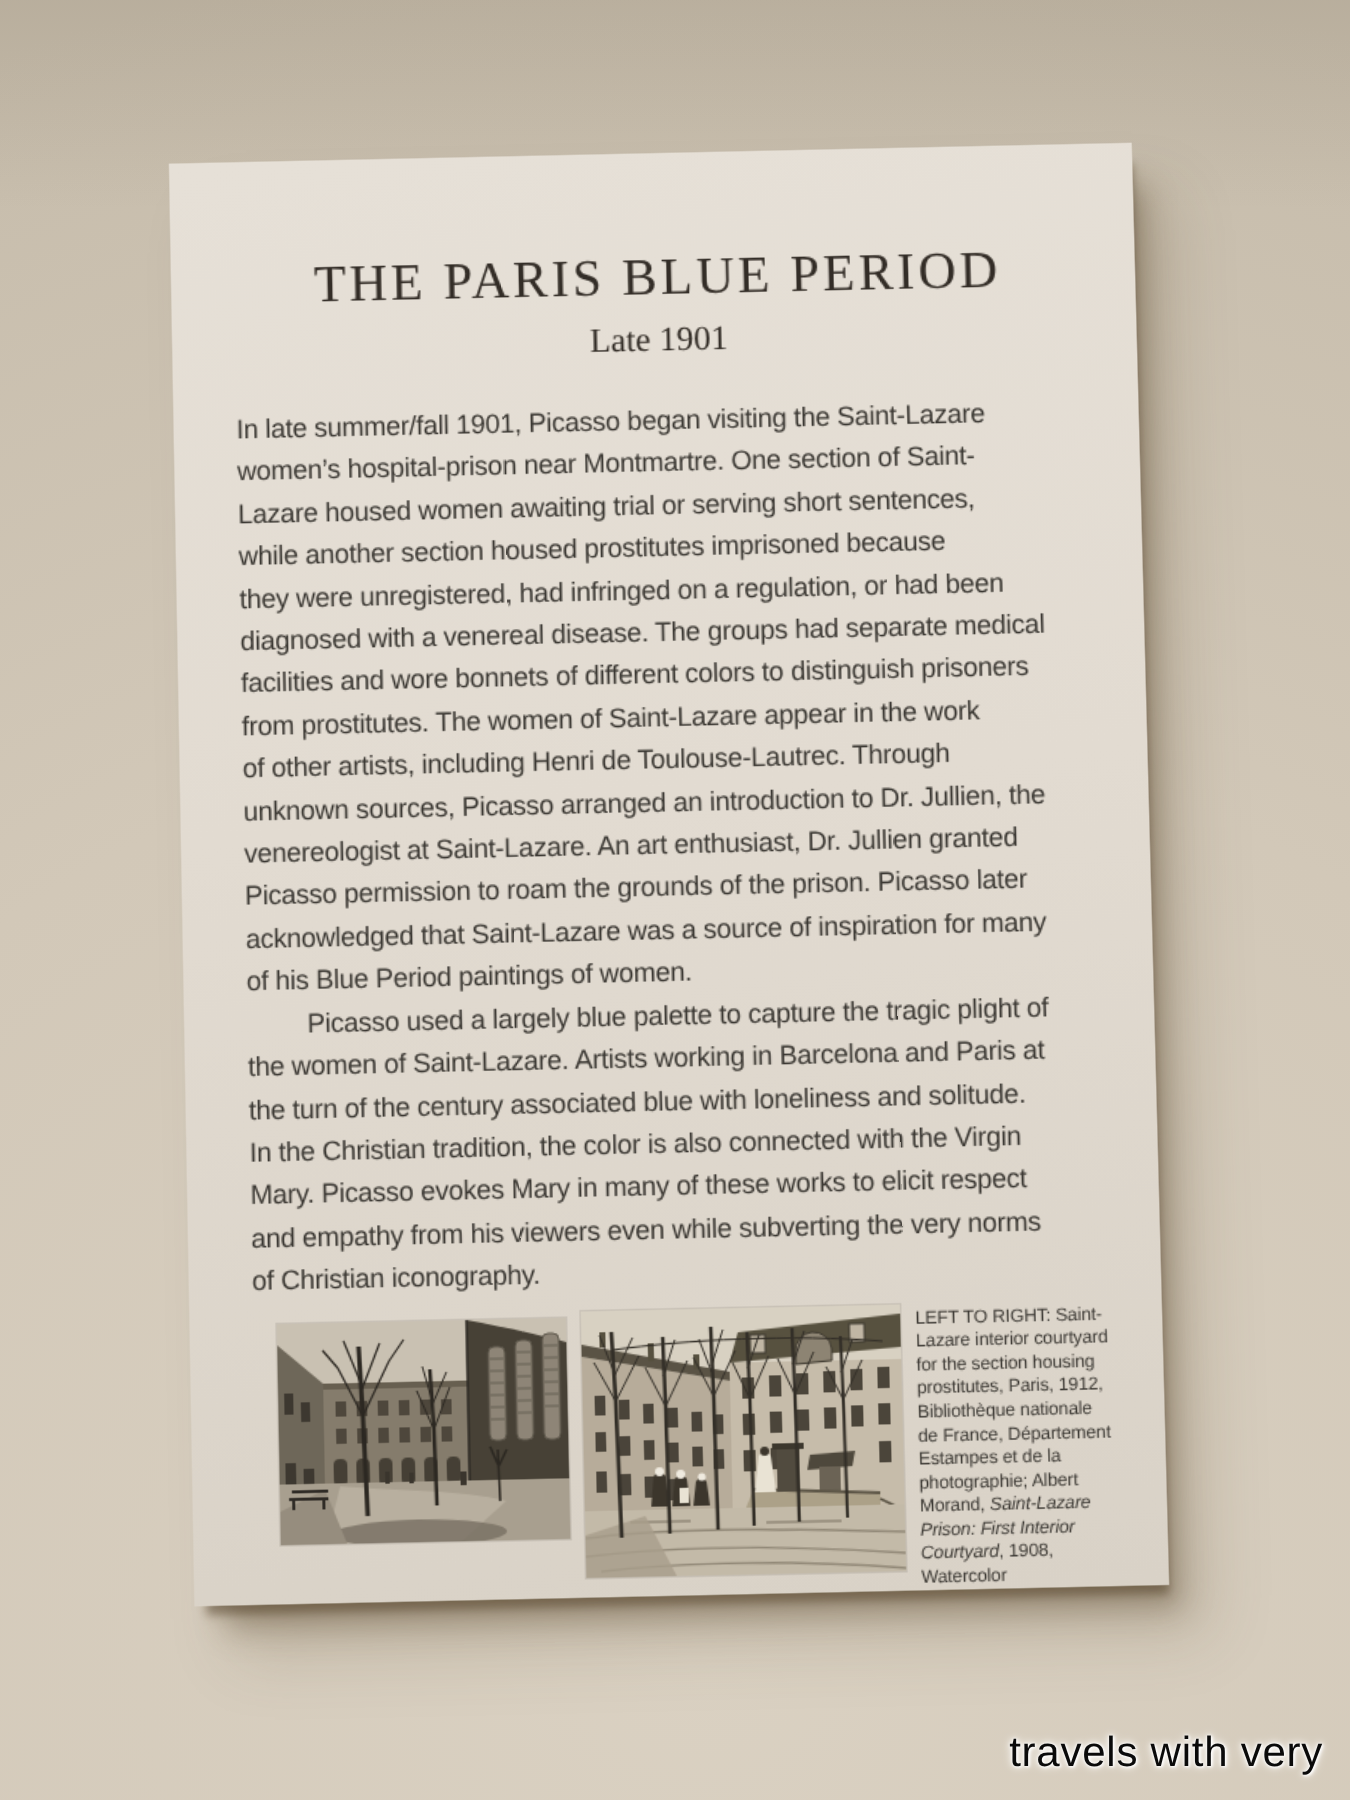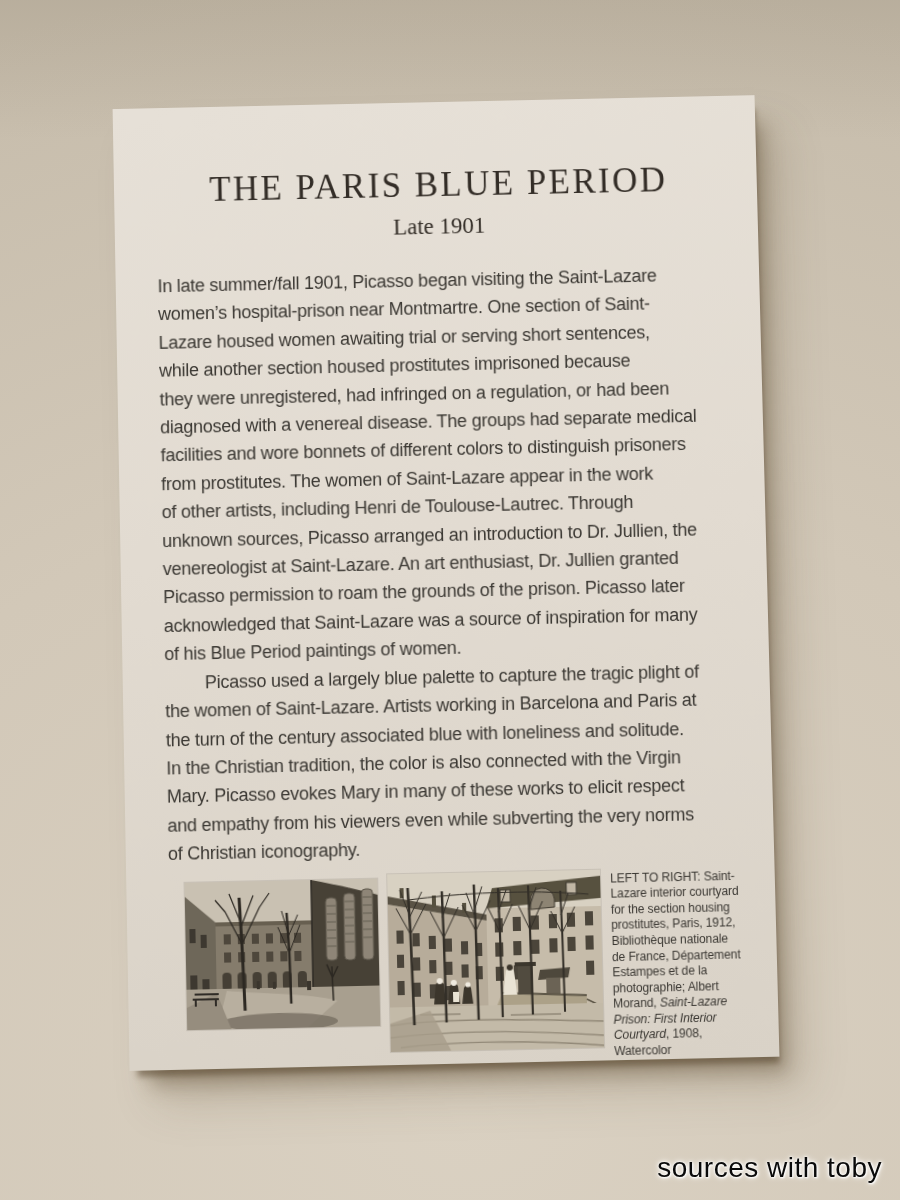--- a/index.html
+++ b/index.html
@@ -276,14 +276,14 @@
           <div class="cap-line"><span>Estampes et de la</span></div>
           <div class="cap-line"><span>photographie; Albert</span></div>
           <div class="cap-line"><span>Morand, </span><span class="it">Saint-Lazare</span></div>
           <div class="cap-line"><span class="it">Prison: First Interior</span></div>
           <div class="cap-line"><span class="it">Courtyard</span><span>, 1908,</span></div>
           <div class="cap-line"><span>Watercolor</span></div>
         </div>
     </div>
   </div>
 
-  <div class="watermark">sources with toby</div>
+  <div class="watermark">travels with very</div>
 </div>
 
 </body></html>

